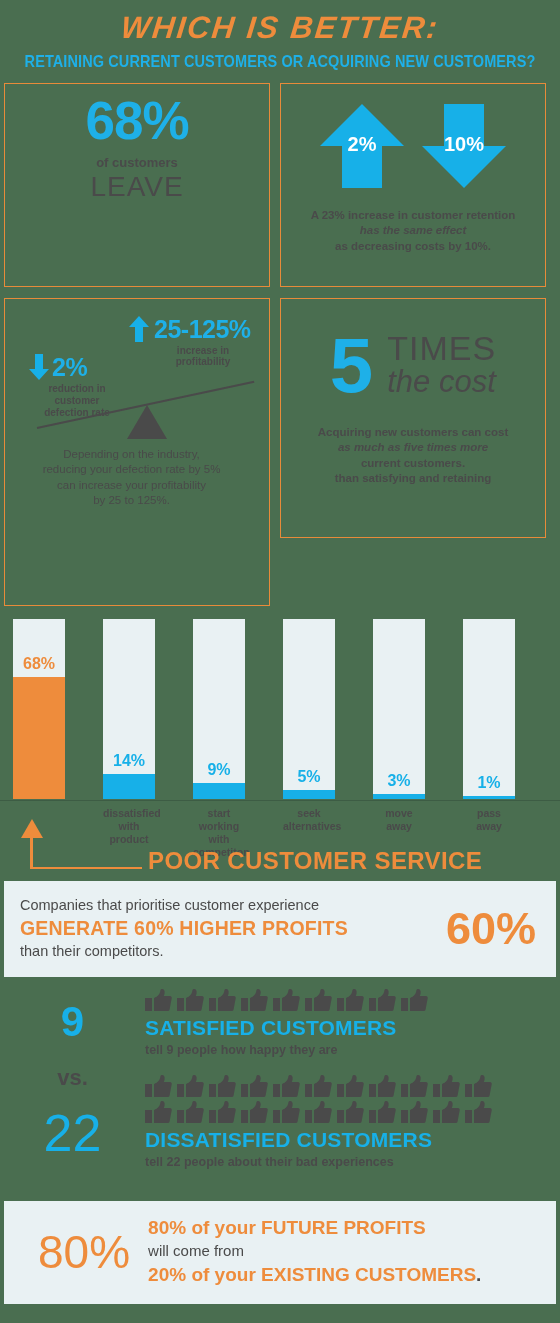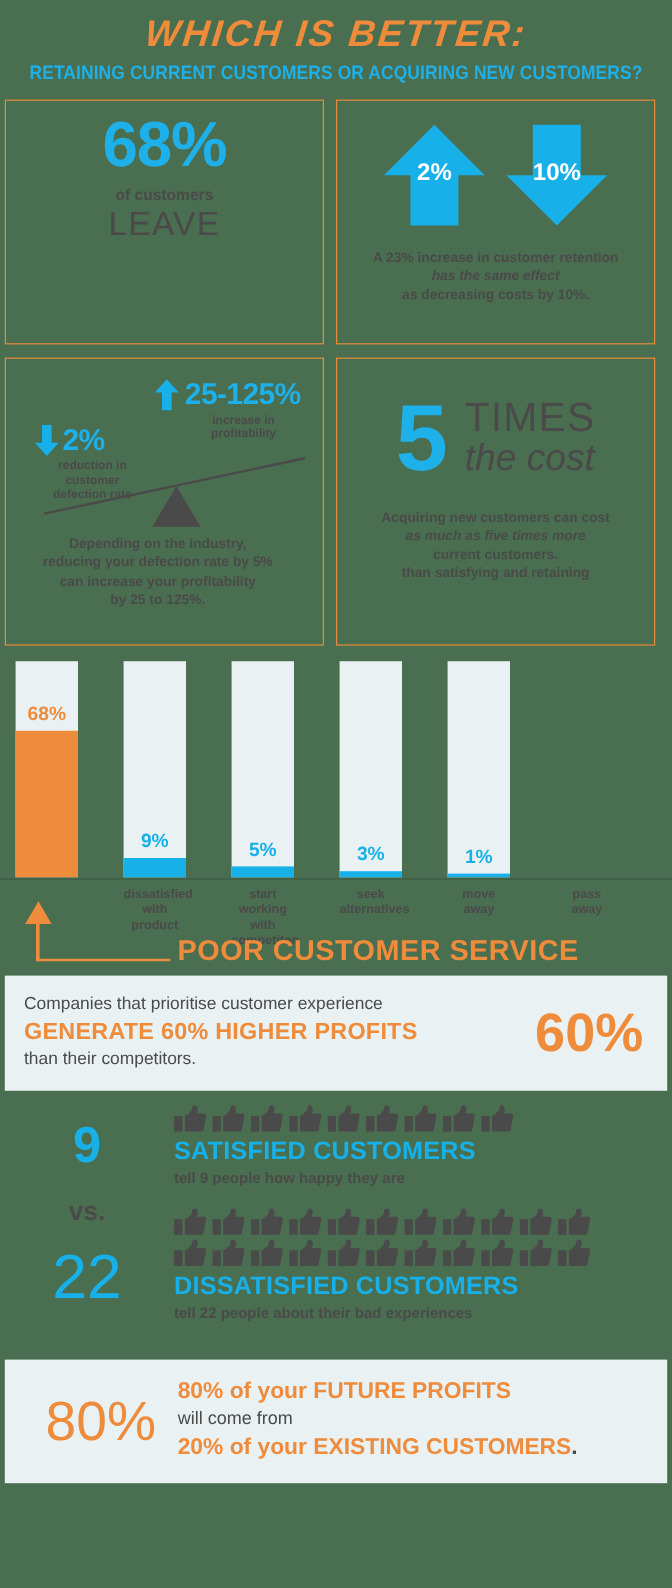--- a/index.html
+++ b/index.html
@@ -36,21 +36,21 @@
   .panels { margin-top: 14px; padding: 0 4px; display: flex; flex-wrap: wrap; gap: 11px 10px; }
   .panel {
     width: 266px;
     border: 1.5px solid #e88b3a;
     position: relative;
     text-align: center;
     padding: 10px 12px 12px;
   }
   .p-a { height: 204px; }
   .p-b { height: 204px; }
-  .p-c { height: 240px; }
+  .p-c { height: 308px; }
   .p-d { height: 240px; }
 
   .big-num {
     font-size: 53px; font-weight: bold; color: #1eb0e8;
     line-height: 1; letter-spacing: -1px;
   }
   .of-cust { margin-top: 8px; font-size: 13px; font-weight: bold; color: #4a4a4a; }
   .leave { margin-top: 2px; font-size: 28px; color: #4a4a4a; letter-spacing: 1px; line-height: 1.1; font-weight: 300; }
   .p-note { margin-top: 12px; font-size: 11.5px; font-weight: bold; color: #4a4a4a; line-height: 1.35; }
   .p-note .it { font-style: italic; }
@@ -73,21 +73,21 @@
   .ss-dn { position: absolute; left: 12px; top: 44px; display: flex; align-items: center; gap: 3px; }
   .ss-dn .v { font-size: 25px; font-weight: bold; color: #1eb0e8; letter-spacing: -.5px; }
   .ss-dn-cap { position: absolute; left: 14px; top: 74px; width: 92px; font-size: 10px; font-weight: bold; color: #4a4a4a; line-height: 1.2; }
   .ss-beam { position: absolute; left: 20px; top: 118px; width: 222px; height: 2px; background: #4a4a4a; transform: rotate(-12deg); transform-origin: left center; }
   .ss-fulcrum {
     position: absolute; left: 110px; top: 96px;
     width: 0; height: 0;
     border-left: 20px solid transparent; border-right: 20px solid transparent;
     border-bottom: 34px solid #4a4a4a;
   }
-  .ss-text { position: absolute; left: 0; right: 11px; top: 138px; font-size: 11.5px; font-weight: bold; color: #4a4a4a; line-height: 1.35; }
+  .ss-text { position: absolute; left: 0; right: 11px; top: 138px; font-size: 11.5px; font-weight: normal; color: #4a4a4a; line-height: 1.35; }
 
   
   .five-row { display: flex; align-items: center; justify-content: center; gap: 14px; margin-top: 22px; }
   .five-num { font-size: 78px; font-weight: bold; color: #1eb0e8; line-height: .85; }
   .five-txt { text-align: left; color: #4a4a4a; }
   .five-times { font-size: 34px; font-weight: 300; letter-spacing: 1px; line-height: 1; }
   .five-cost { font-size: 31px; font-style: italic; font-weight: 300; line-height: 1.1; }
 
   
   .chart { position: relative; margin-top: 13px; height: 200px; }
@@ -251,20 +251,26 @@
   <div class="chart">
     <div class="bars" id="bars-container">
         <div class="bar-col">
           <div class="bar-track">
             <div class="bar-fill hl" style="height: 122px; background: rgb(238, 140, 60);"></div>
             <div class="bar-val hl" style="bottom: 126px;">68%</div>
           </div>
         </div>
         <div class="bar-col">
           <div class="bar-track">
+            <div class="bar-fill" style="height: 25px; background: rgb(23, 176, 232);"></div>
+            <div class="bar-val" style="bottom: 29px;">14%</div>
+          </div>
+        </div>
+        <div class="bar-col">
+          <div class="bar-track">
             <div class="bar-fill" style="height: 16px; background: rgb(23, 176, 232);"></div>
             <div class="bar-val" style="bottom: 20px;">9%</div>
           </div>
         </div>
         <div class="bar-col">
           <div class="bar-track">
             <div class="bar-fill" style="height: 9px; background: rgb(23, 176, 232);"></div>
             <div class="bar-val" style="bottom: 13px;">5%</div>
           </div>
         </div>

